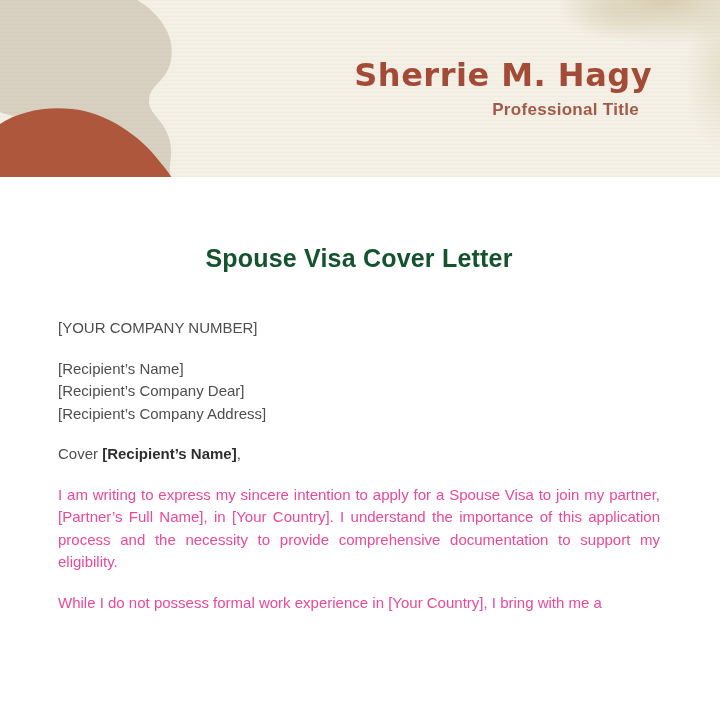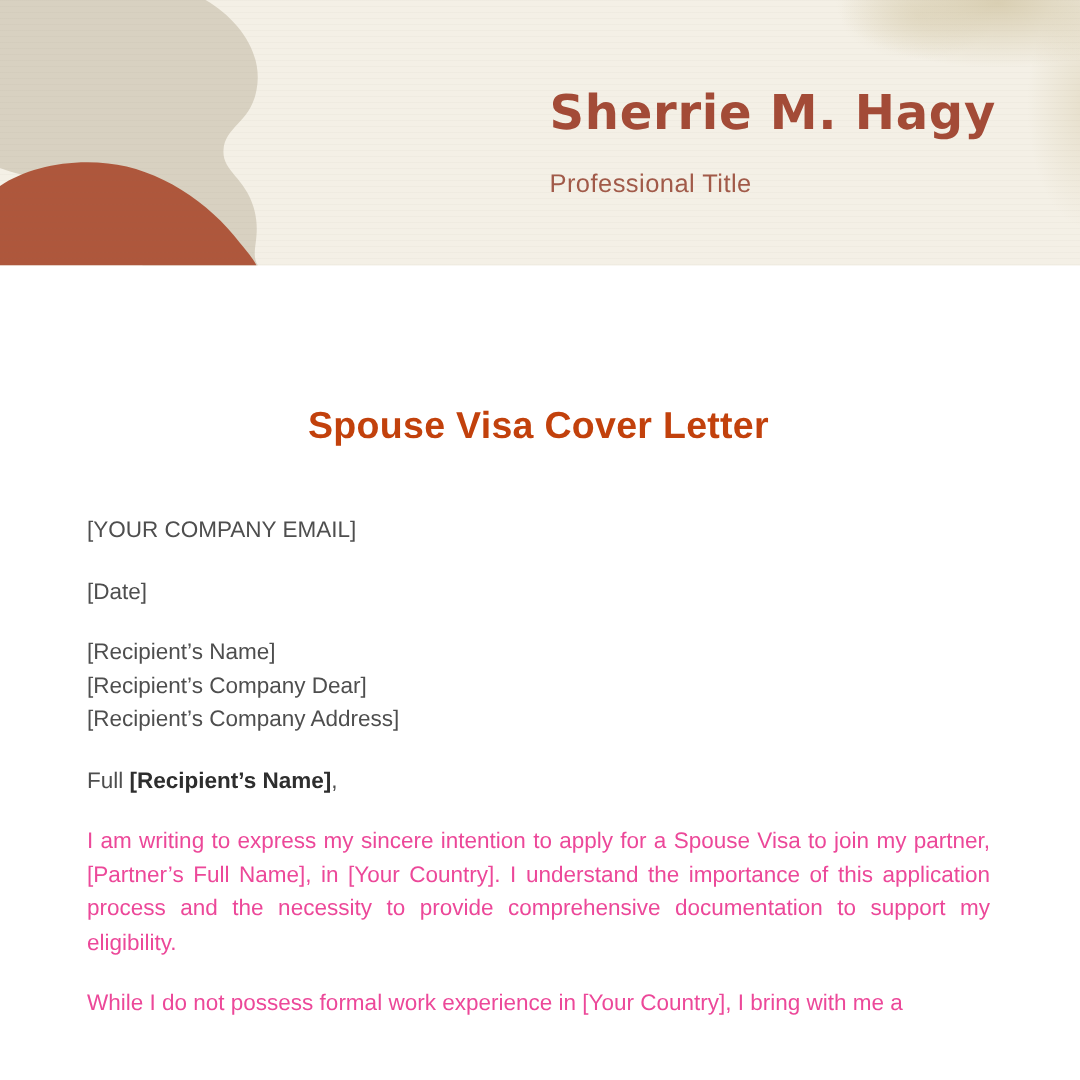--- a/index.html
+++ b/index.html
@@ -28,49 +28,50 @@
   .letterhead .wash {
     position: absolute; inset: 0;
     background:
       radial-gradient(ellipse 150px 60px at 665px 2px,  rgba(214,203,173,0.9), rgba(214,203,173,0) 72%),
       radial-gradient(ellipse 55px 110px at 726px 70px, rgba(228,220,199,0.9), rgba(228,220,199,0) 75%),
       radial-gradient(ellipse 70px 40px at 612px 10px,  rgba(222,213,188,0.55), rgba(222,213,188,0) 75%);
   }
   .identity {
     position: absolute;
     top: 57px;
-    right: 56px;
+    right: 68px;
+    text-align: right;
   }
   .identity .name {
     font-family: "DejaVu Sans", sans-serif;
     font-weight: 700;
     font-size: 32px;
     line-height: 36px;
     letter-spacing: 0.5px;
     color: #a34b37;
   }
   .identity .role {
-    margin-top: 20px;
+    margin-top: 7px;
     padding-right: 13px;
     font-size: 17px;
     line-height: 20px;
     letter-spacing: 0.3px;
-    font-weight: 400;
+    font-weight: 700;
     color: #a15a49;
   }
   
   .letter { padding: 0 60px 0 58px; }
   .letter h1 {
-    margin: 92px 0 44px 0;
+    margin: 66px 0 44px 0;
     text-align: center;
     font-size: 25px;
     line-height: 30px;
     font-weight: 700;
     letter-spacing: 0.2px;
-    color: #c2410c;
+    color: #14532d;
   }
   .block {
     margin: 0;
     font-size: 15px;
     line-height: 22.5px;
     color: #4e4e4e;
   }
   .block + .block { margin-top: 18px; }
   .para { text-align: justify; color: #ec4899; }
   .salutation strong { font-weight: 700; color: #2e2e2e; }
@@ -108,31 +109,30 @@
     <div class="identity">
       <div class="name">Sherrie M. Hagy</div>
       <div class="role">Professional Title</div>
     </div>
   </header>
 
   <main class="letter">
     <h1>Spouse Visa Cover Letter</h1>
 
     <div class="block">
-      <div>[YOUR COMPANY EMAIL]</div>
+      <div>[YOUR COMPANY NUMBER]</div>
     </div>
 
-    <div class="block">[Date]</div>
 
     <div class="block">
       <div>[Recipient’s Name]</div>
       <div>[Recipient’s Company Dear]</div>
       <div>[Recipient’s Company Address]</div>
     </div>
 
-    <p class="block salutation"><span>Full </span><strong>[Recipient’s Name]</strong><span>,</span></p>
+    <p class="block salutation"><span>Cover </span><strong>[Recipient’s Name]</strong><span>,</span></p>
 
     <p class="block para">I am writing to express my sincere intention to apply for a Spouse Visa to join my partner, [Partner’s Full Name], in [Your Country]. I understand the importance of this application process and the necessity to provide comprehensive documentation to support my eligibility.</p>
 
     <p class="block para">While I do not possess formal work experience in [Your Country], I bring with me a</p>
   </main>
 
 </div>
 
 </body></html>

